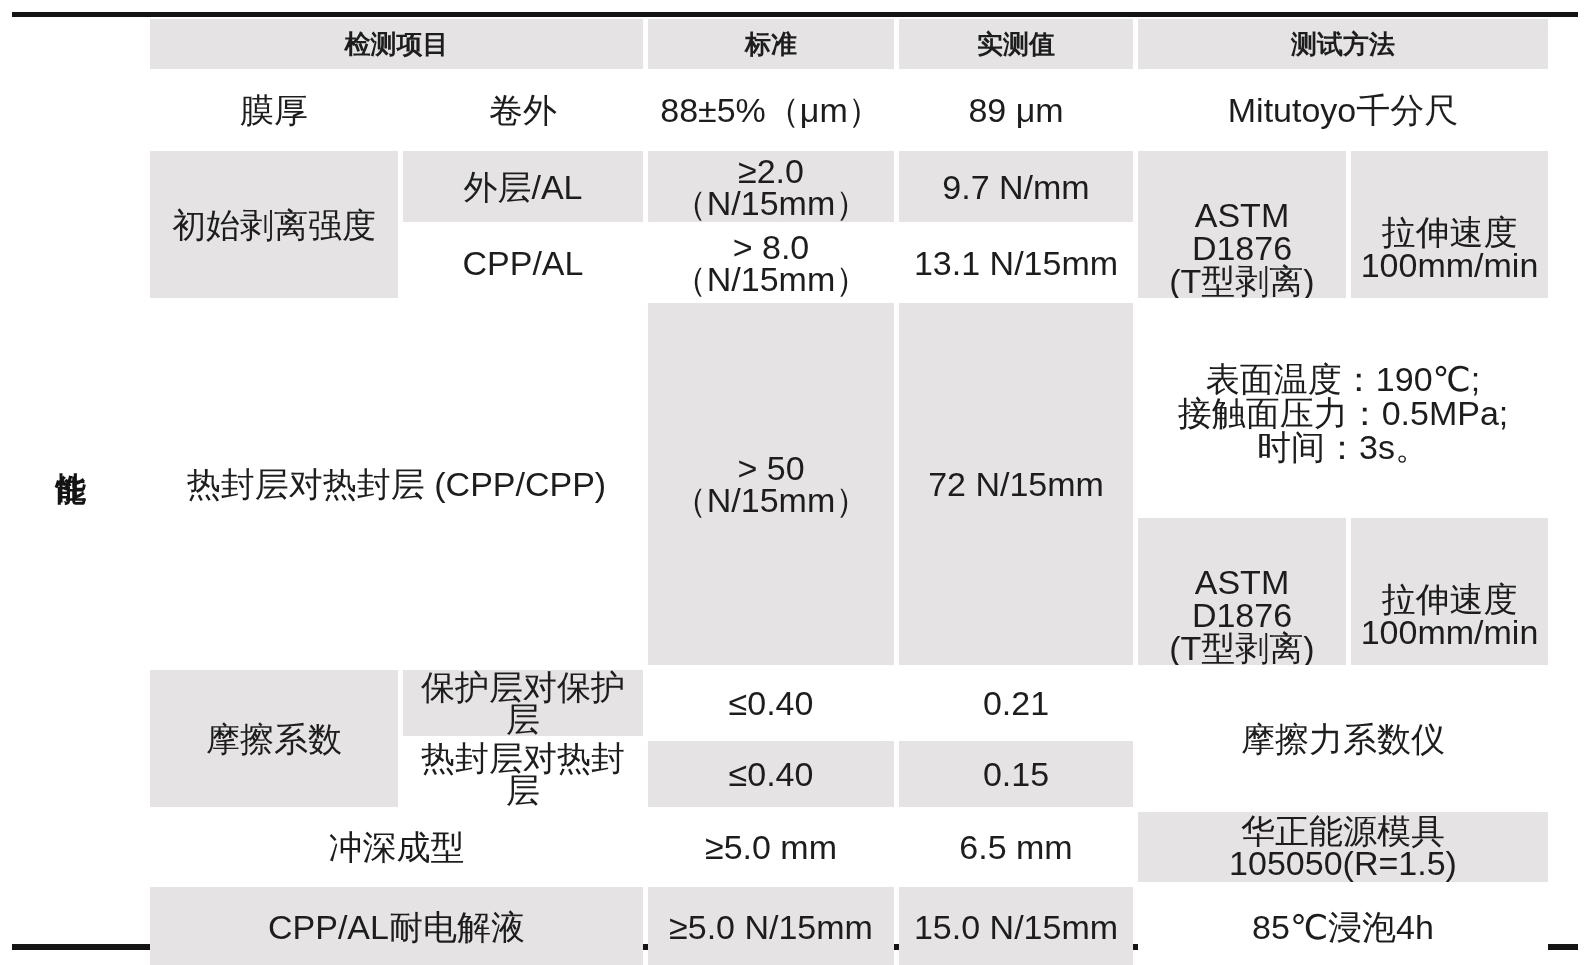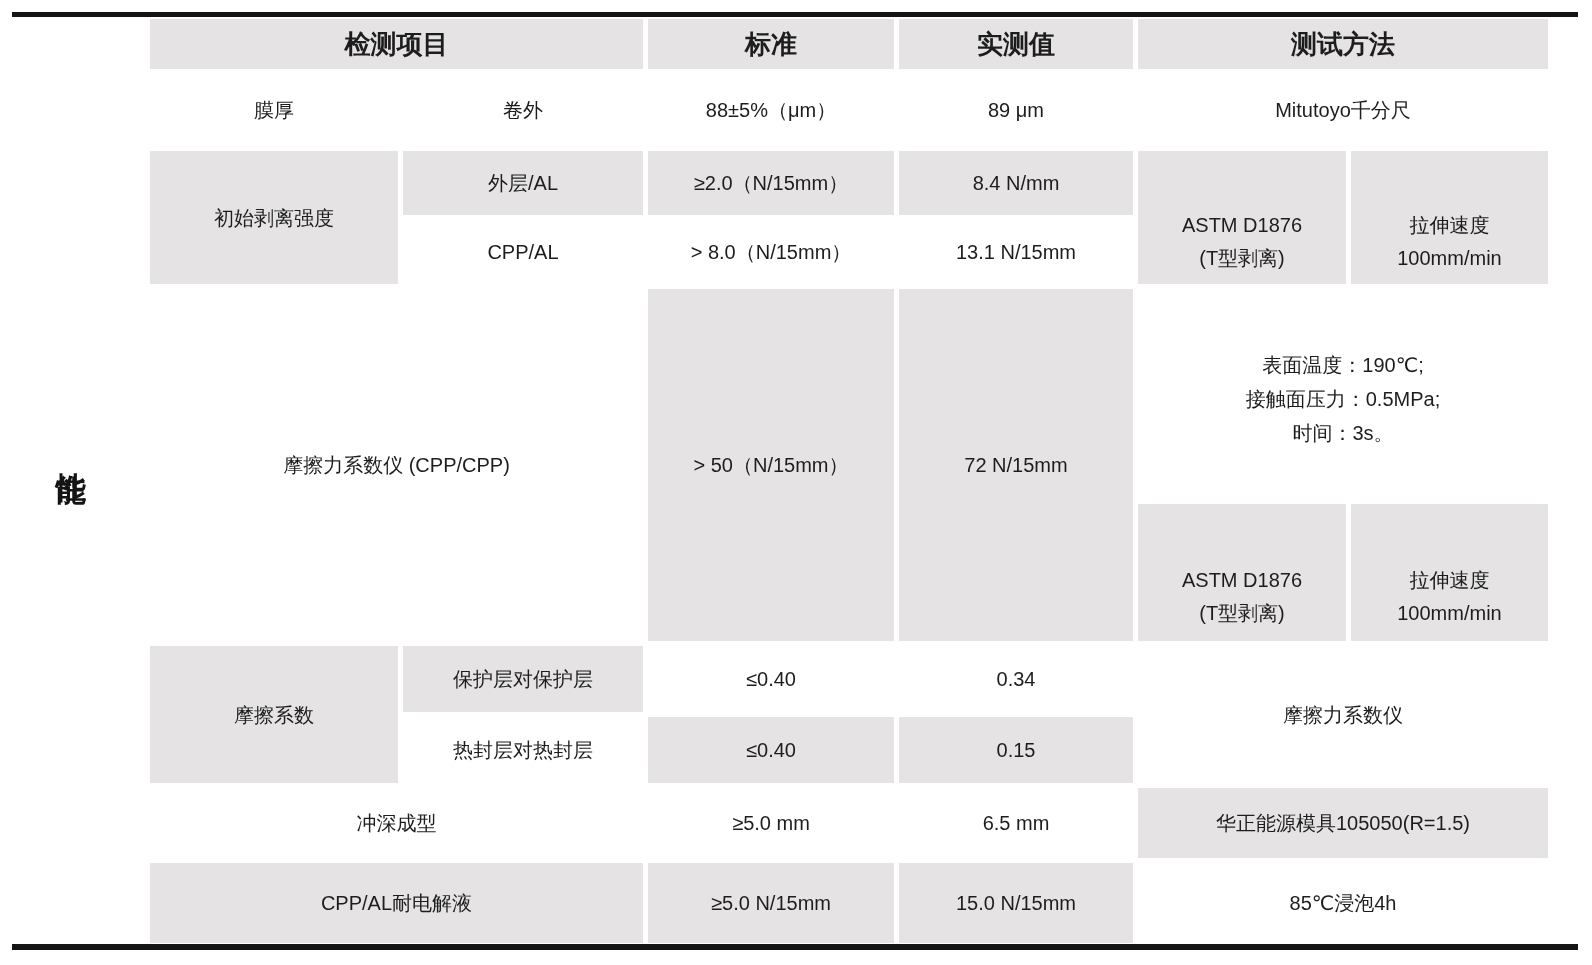--- a/index.html
+++ b/index.html
@@ -37,21 +37,21 @@
     left: 145px;
     top: 14px;
     border-collapse: separate;
     border-spacing: 5px;
     table-layout: fixed;
     width: 1408px;
   }
   td {
     text-align: center;
     vertical-align: middle;
-    font-size: 20px;
+    font-size: 34px;
     line-height: 32px;
     padding: 0 4px;
     overflow: hidden;
   }
   td.g { background: #e5e3e3; }
   td.w { background: #ffffff; }
   td.hdr { font-weight: bold; font-size: 26px; }
   .two-line { line-height: 33px; margin-top: 48px; }
   .cond-lines { line-height: 34px; margin-top: 9px; }
 </style>
@@ -88,42 +88,42 @@
       <td class="w">卷外</td>
       <td class="w">88±5%（μm）</td>
       <td class="w">89 μm</td>
       <td class="w" colspan="2">Mitutoyo千分尺</td>
     </tr>
 
     <tr style="height:64px">
       <td class="g" rowspan="2">初始剥离强度</td>
       <td class="g">外层/AL</td>
       <td class="g">≥2.0（N/15mm）</td>
-      <td class="g">8.4 N/mm</td>
+      <td class="g">9.7 N/mm</td>
       <td class="g" rowspan="2">
         <div class="two-line">
           <div>ASTM D1876</div>
           <div>(T型剥离)</div>
         </div>
       </td>
       <td class="g" rowspan="2">
         <div class="two-line">
           <div>拉伸速度</div>
           <div>100mm/min</div>
         </div>
       </td>
     </tr>
     <tr style="height:64px">
       <td class="w">CPP/AL</td>
       <td class="w">&gt; 8.0（N/15mm）</td>
       <td class="w">13.1 N/15mm</td>
     </tr>
 
     <tr style="height:210px">
-      <td class="w" colspan="2" rowspan="2">摩擦力系数仪 (CPP/CPP)</td>
+      <td class="w" colspan="2" rowspan="2">热封层对热封层 (CPP/CPP)</td>
       <td class="g" rowspan="2">&gt; 50（N/15mm）</td>
       <td class="g" rowspan="2">72 N/15mm</td>
       <td class="w" colspan="2">
         <div class="cond-lines">
           <div>表面温度：190℃;</div>
           <div>接触面压力：0.5MPa;</div>
           <div>时间：3s。</div>
         </div>
       </td>
     </tr>
@@ -139,21 +139,21 @@
           <div>拉伸速度</div>
           <div>100mm/min</div>
         </div>
       </td>
     </tr>
 
     <tr style="height:66px">
       <td class="g" rowspan="2">摩擦系数</td>
       <td class="g">保护层对保护层</td>
       <td class="w">≤0.40</td>
-      <td class="w">0.34</td>
+      <td class="w">0.21</td>
       <td class="w" colspan="2" rowspan="2">摩擦力系数仪</td>
     </tr>
     <tr style="height:66px">
       <td class="w">热封层对热封层</td>
       <td class="g">≤0.40</td>
       <td class="g">0.15</td>
     </tr>
 
     <tr style="height:70px">
       <td class="w" colspan="2">冲深成型</td>

